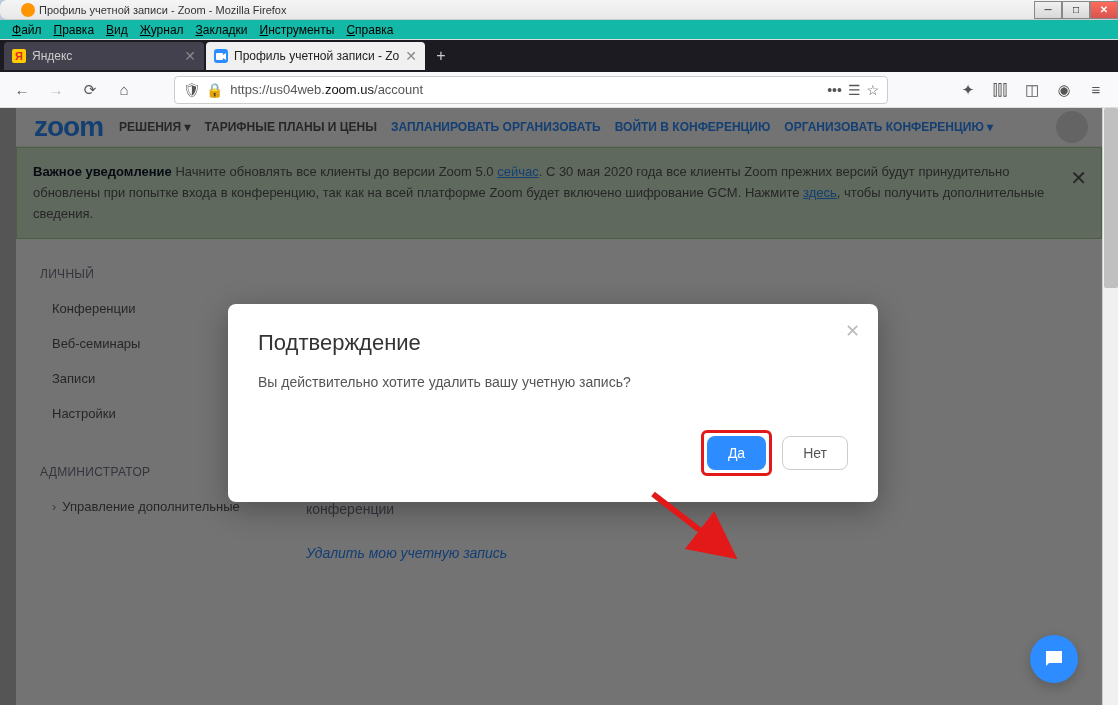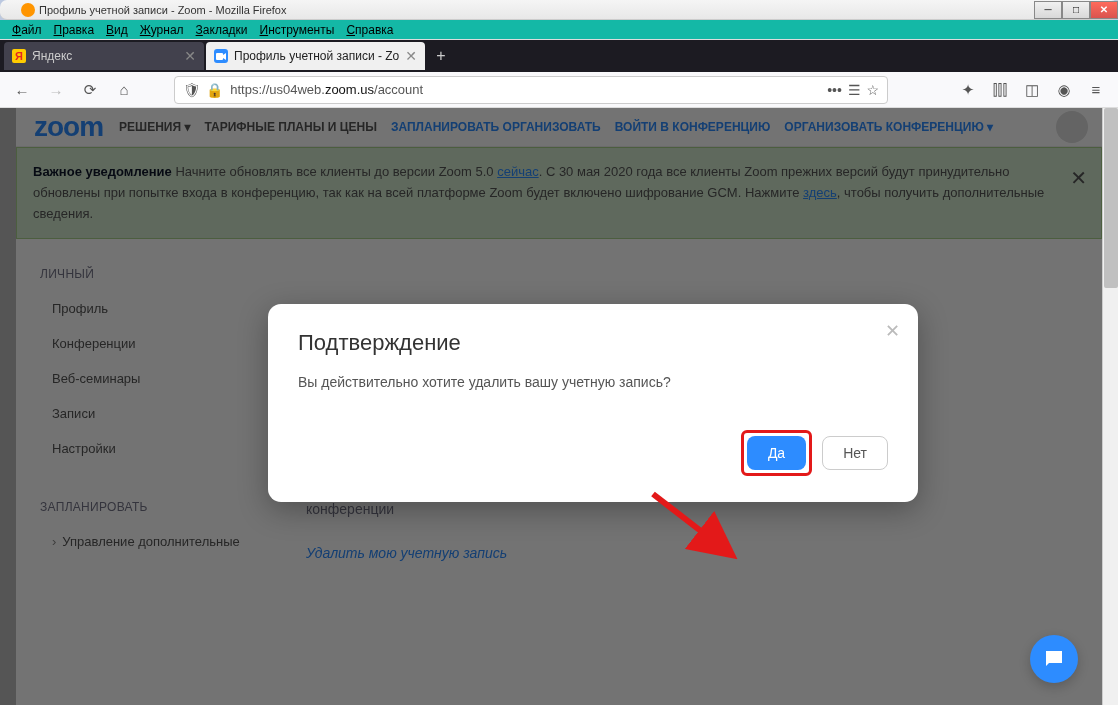--- a/index.html
+++ b/index.html
@@ -72,21 +72,21 @@
 .delete-link { color: #2d8cff; cursor: pointer; padding-top: 20px; display: block; font-size:14px;font-style:italic;}
 
 
 .chat-fab { position: absolute; right: 40px; bottom: 22px; width: 48px; height: 48px; background: #2d8cff; border-radius: 50%; display: flex; align-items: center; justify-content: center; cursor: pointer; box-shadow: 0 4px 12px rgba(0,0,0,.2);}
 .chat-fab svg { fill: white; }
 
 
 .overlay { position: absolute; left: 16px; right: 16px; top: 0; bottom: 0; background: rgba(0,0,0,0.55); }
 
 
-.modal { position: absolute; left: 228px; top: 196px; width: 650px; background: white; border-radius: 13px; padding: 26px 30px 26px 30px; box-shadow: 0 8px 30px rgba(0,0,0,.3); margin-left: 40px;}
+.modal { position: absolute; left: 228px; top: 196px; width: 650px; background: white; border-radius: 8px; padding: 26px 30px 26px 30px; box-shadow: 0 8px 30px rgba(0,0,0,.3);}
 .modal-title { font-size: 22px; color: #333; margin-bottom: 18px; }
 .modal-close { position: absolute; right: 18px; top: 16px; color: #bbb; font-size: 18px; cursor: pointer; }
 .modal-text { font-size: 14px; color: #555; margin-bottom: 40px; }
 .modal-actions { display: flex; justify-content: flex-end; gap: 10px; align-items:center;}
 .btn { padding: 8px 20px; border-radius: 8px; font-size: 14px; cursor: pointer; border: 1px solid transparent;}
 .btn-yes { background: #2d8cff; color: white; }
 .btn-no { background: white; color: #555; border: 1px solid #ccc; }
 .highlight-box { border: 3px solid #e31919; padding: 3px; border-radius: 6px; display: inline-flex;}
 
 
@@ -178,27 +178,26 @@
     </div>
 
     <div class="notice">
       <b>Важное уведомление</b><span> Начните обновлять все клиенты до версии Zoom 5.0 </span><a>сейчас</a><span>. С 30 мая 2020 года все клиенты Zoom прежних версий будут принудительно обновлены при попытке входа в конференцию, так как на всей платформе Zoom будет включено шифрование GCM. Нажмите </span><a>здесь</a><span>, чтобы получить дополнительные сведения.</span>
       <span class="notice-close">✕</span>
     </div>
 
     <div class="content-area">
       <div class="sidebar">
         <div class="sidebar-section">ЛИЧНЫЙ</div>
-        <div class="sidebar-link">Профиль</div>
         <div class="sidebar-link">Конференции</div>
         <div class="sidebar-link">Веб-семинары</div>
         <div class="sidebar-link">Записи</div>
         <div class="sidebar-link">Настройки</div>
         <div style="height:24px"></div>
-        <div class="sidebar-section">ЗАПЛАНИРОВАТЬ</div>
+        <div class="sidebar-section">АДМИНИСТРАТОР</div>
         <div class="sidebar-link expandable">Управление дополнительные</div>
       </div>
       <div class="main-col">
         <div style="height:170px"></div>
         <div class="field-row">
           <div class="field-label">Ваша роль</div>
           <div class="field-value">Владелец</div>
         </div>
         <div class="field-row">
           <div class="field-label">Количество участников конференции</div>

